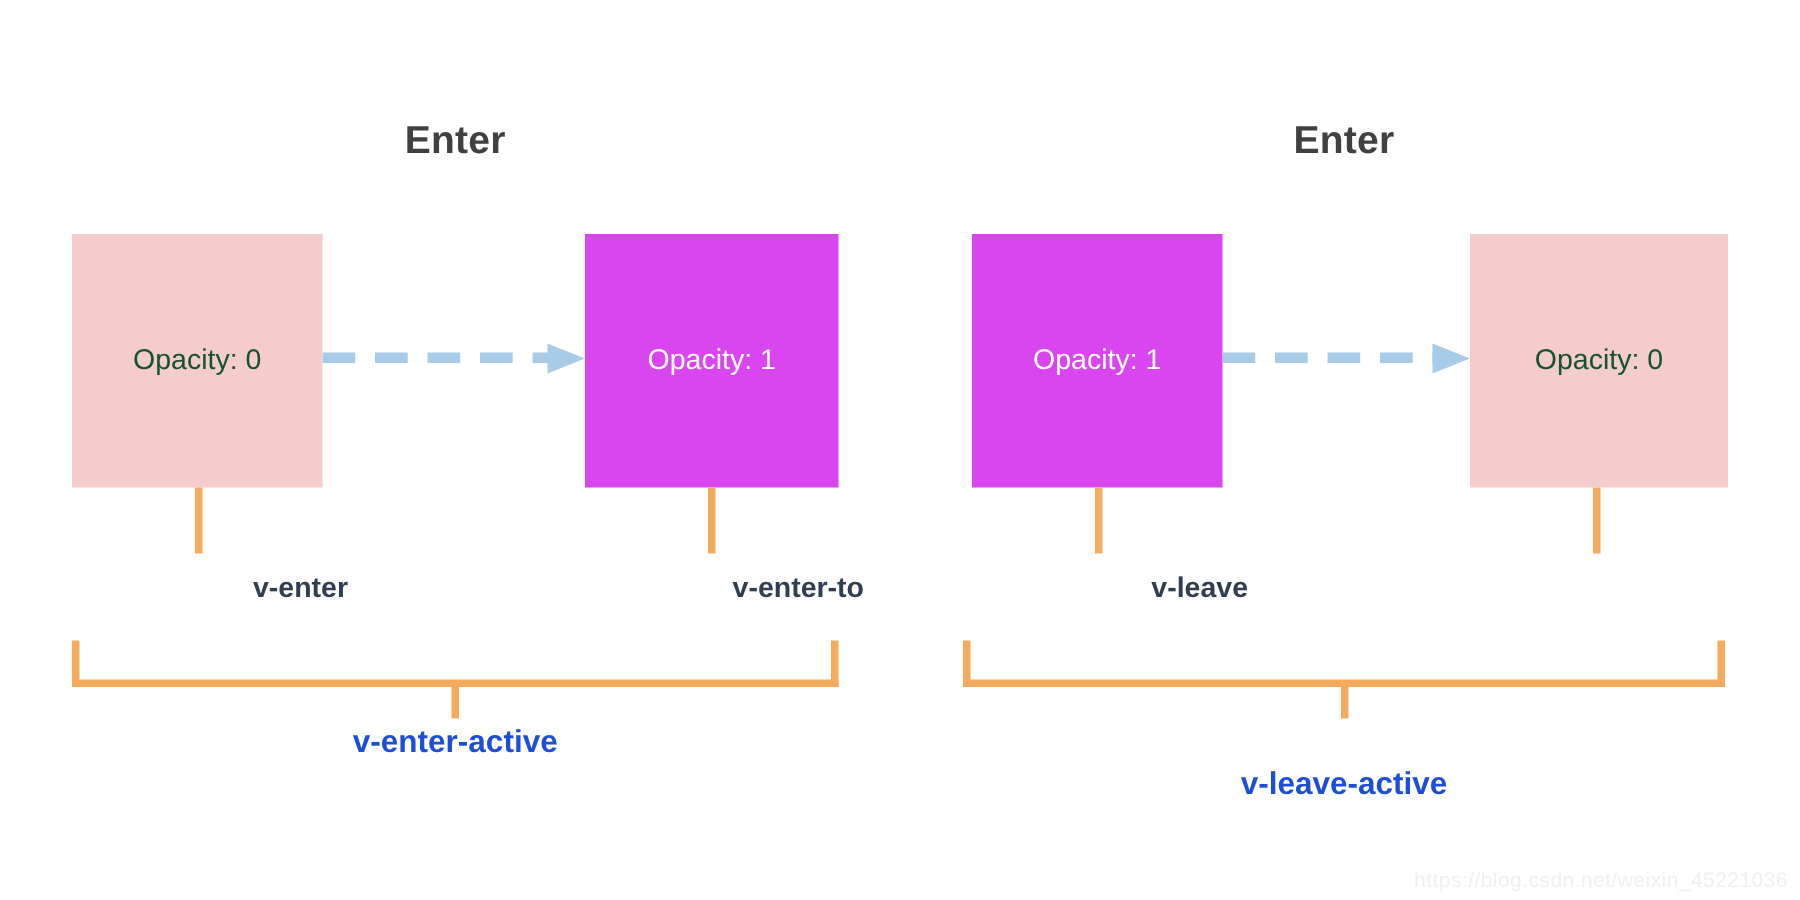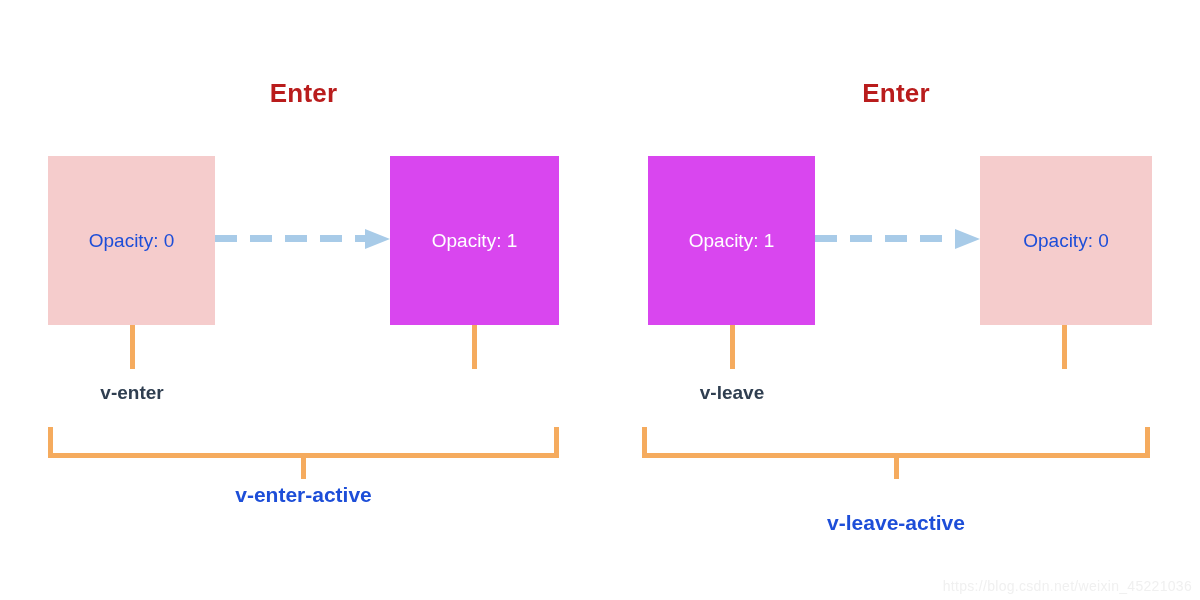--- a/index.html
+++ b/index.html
@@ -17,21 +17,21 @@
     height: 600px;
     background: #ffffff;
     overflow: hidden;
   }
 
   
   .section-title {
     position: absolute;
     font-size: 26px;
     font-weight: bold;
-    color: #b91c1c;
+    color: #404040;
     letter-spacing: 0.2px;
     text-align: center;
     white-space: nowrap;
   }
   #title-enter { left: 48px;  top: 78px; width: 511px; }
   #title-leave { left: 642px; top: 78px; width: 508px; }
 
   
   .state-box {
     position: absolute;
@@ -40,21 +40,21 @@
     display: flex;
     align-items: center;
     justify-content: center;
   }
   .state-box .box-label {
     font-size: 19px;
     font-weight: normal;
     white-space: nowrap;
   }
   .box-pink { background: #f5cccc; }
-  .box-pink .box-label { color: #1d4ed8; }
+  .box-pink .box-label { color: #14532d; }
   .box-red  { background: #d946ef; }
   .box-red  .box-label { color: #ffffff; }
 
   #box-enter-from { left: 48px;  width: 167px; }
   #box-enter-to   { left: 390px; width: 169px; }
   #box-leave-from { left: 648px; width: 167px; }
   #box-leave-to   { left: 980px; width: 172px; }
 
   
   .arrow {
@@ -98,21 +98,21 @@
   #tick-v-leave    { left: 730px; }
   #tick-v-leave-to { left: 1062px; }
 
   
   .class-label {
     position: absolute;
     top: 382px;
     font-size: 19px;
     font-weight: bold;
     color: #2f3e50;
-    text-align: center;
+    text-align: right;
     white-space: nowrap;
   }
   #label-v-enter    { left: 32px;  width: 200px; }
   #label-v-enter-to { left: 372px; width: 204px; }
   #label-v-leave    { left: 632px; width: 200px; }
   #label-v-leave-to { left: 962px; width: 204px; }
 
   
   .bracket {
     position: absolute;
@@ -176,20 +176,21 @@
   </div>
 
   <div id="box-enter-to" class="state-box box-red">
     <span class="box-label">Opacity: 1</span>
   </div>
 
   <div id="tick-v-enter" class="tick"></div>
   <div id="tick-v-enter-to" class="tick"></div>
 
   <div id="label-v-enter" class="class-label">v-enter</div>
+  <div id="label-v-enter-to" class="class-label">v-enter-to</div>
 
   <div id="bracket-enter" class="bracket"></div>
   <div id="stem-enter" class="bracket-stem"></div>
   <div id="label-v-enter-active" class="active-label">v-enter-active</div>
 
   <div id="title-leave" class="section-title">Enter</div>
 
   <div id="box-leave-from" class="state-box box-red">
     <span class="box-label">Opacity: 1</span>
   </div>

